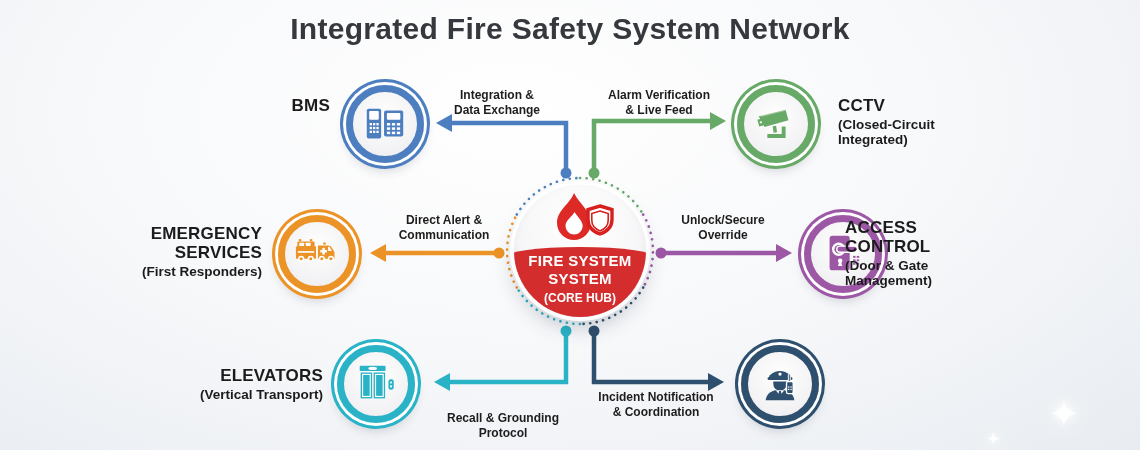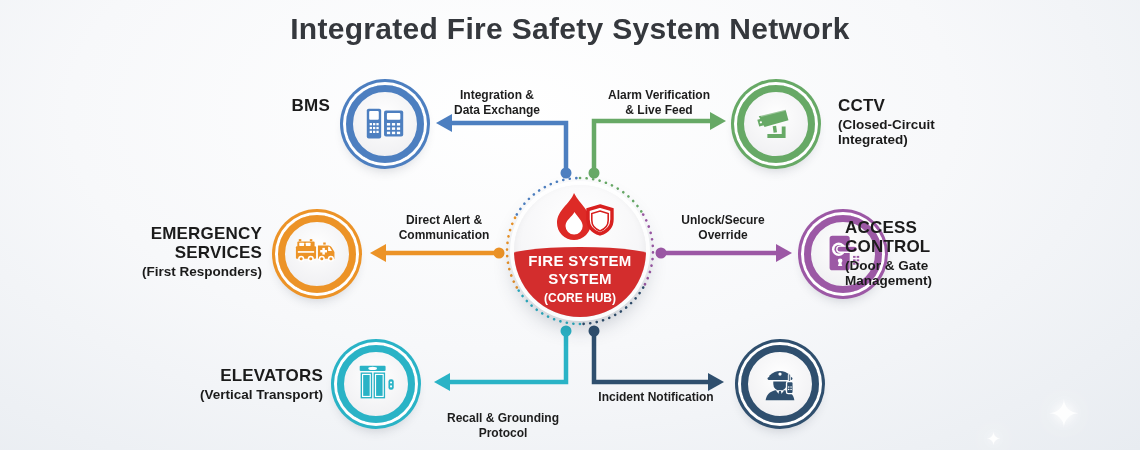--- a/index.html
+++ b/index.html
@@ -294,15 +294,16 @@
   <div class="conn-label" style="left:638px;top:213px;">
     <div>Unlock/Secure</div>
     <div>Override</div>
   </div>
   <div class="conn-label" style="left:418px;top:390px;margin-top:21px;">
     <div>Recall &amp; Grounding</div>
     <div>Protocol</div>
   </div>
   <div class="conn-label" style="left:571px;top:390px;">
     <div>Incident Notification</div>
+    <div>&amp; Coordination</div>
   </div>
 
 </div>
 
 </body></html>

